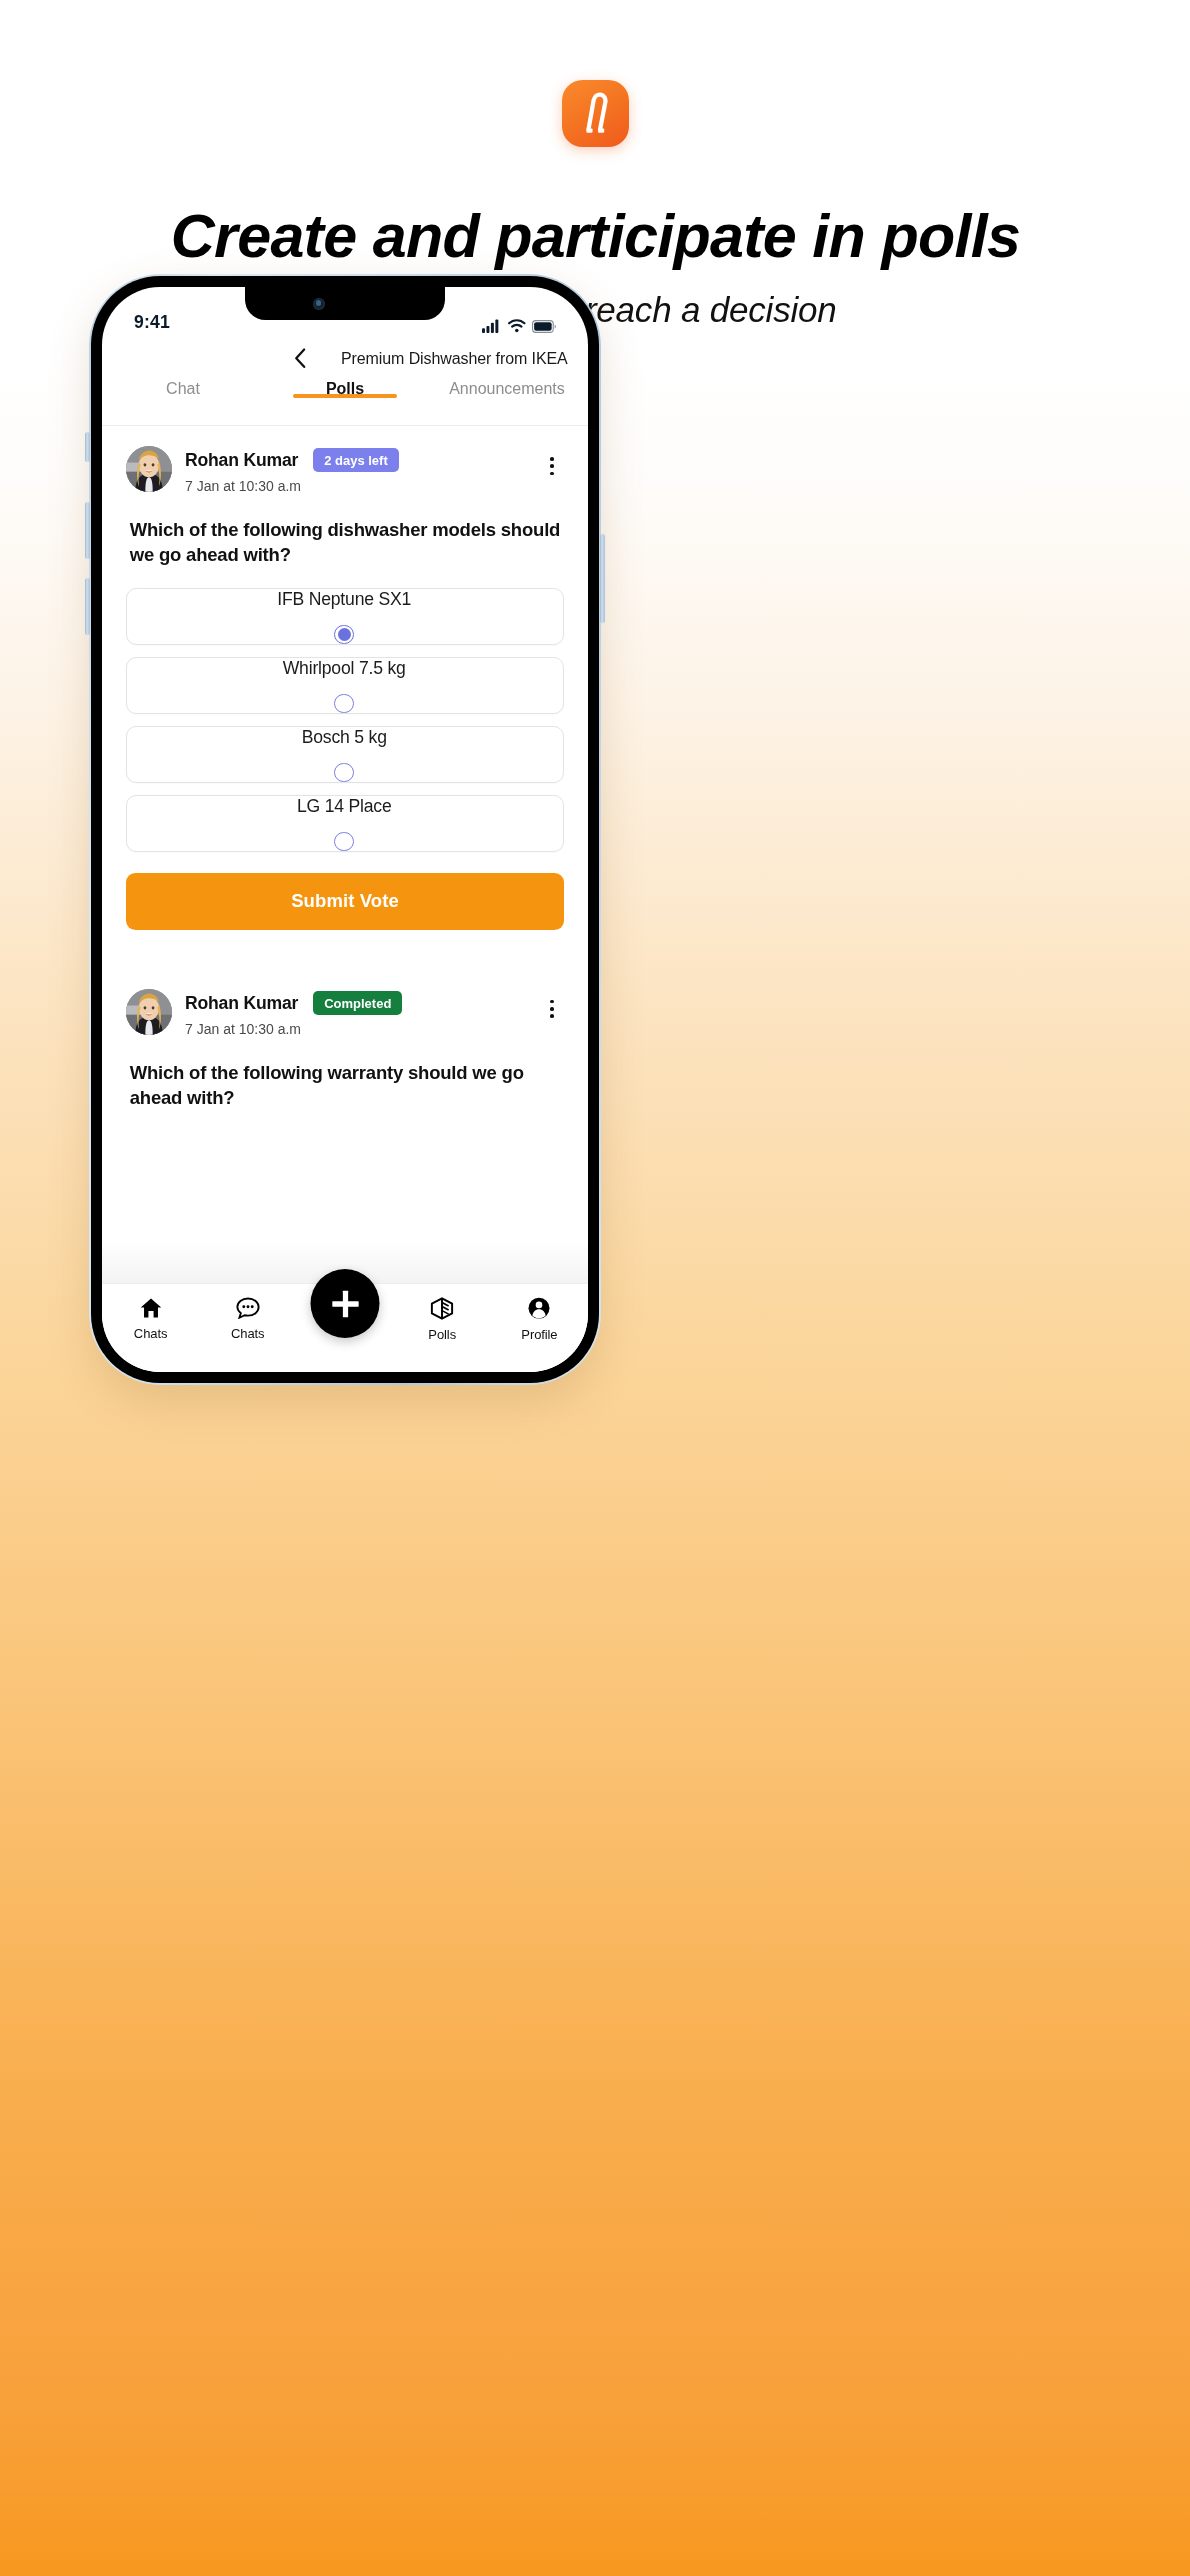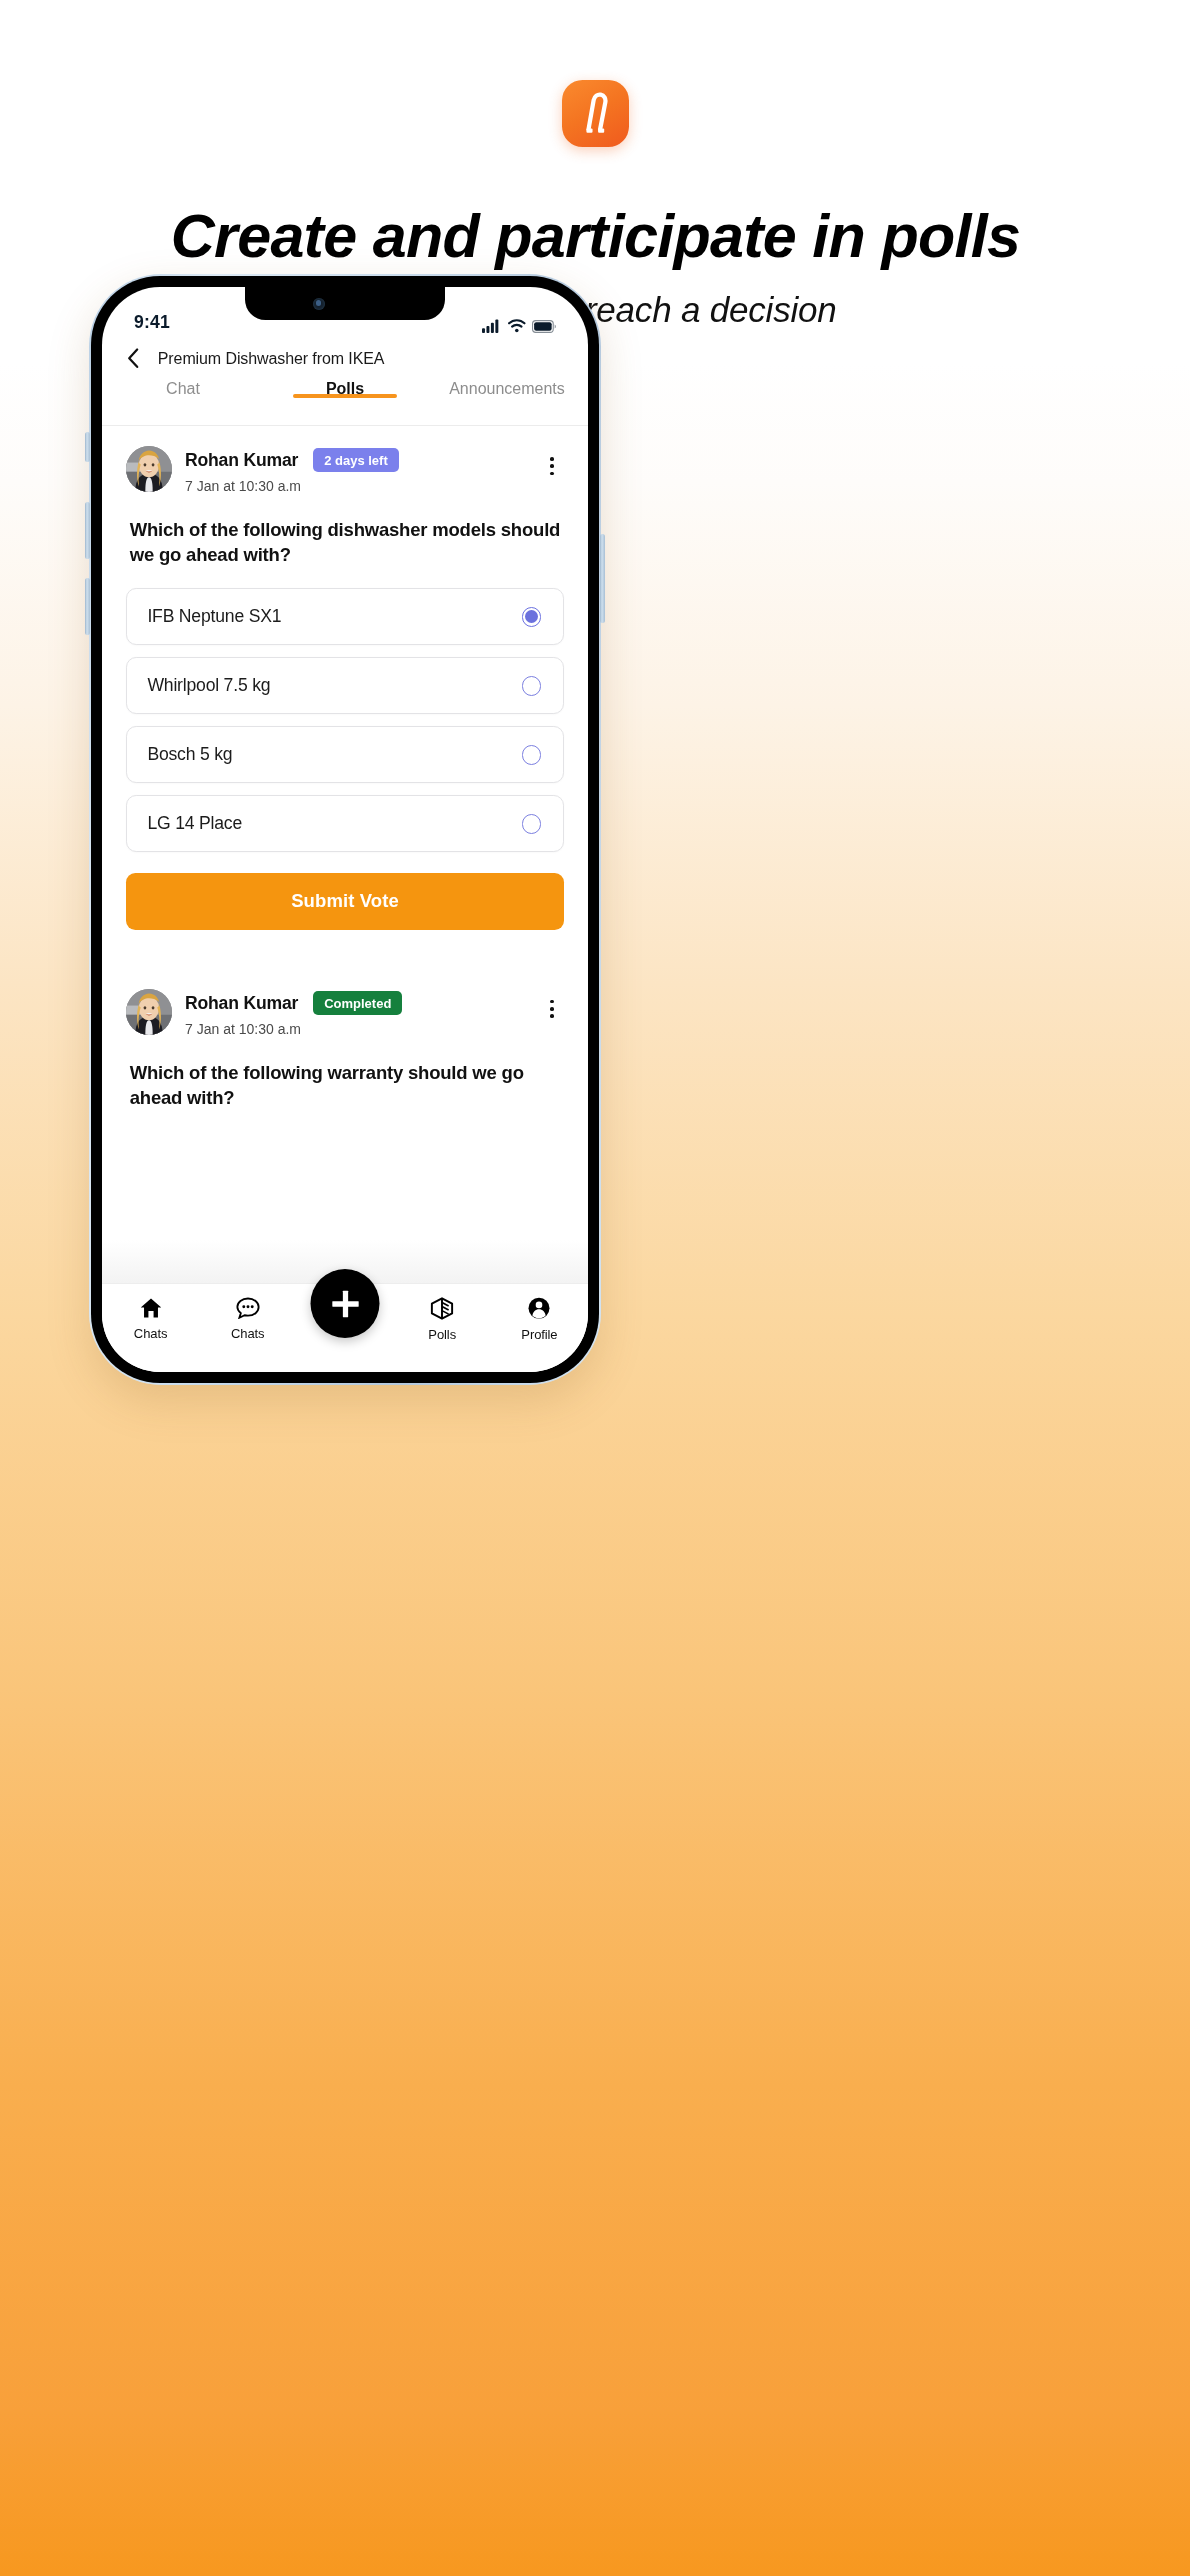--- a/index.html
+++ b/index.html
@@ -162,21 +162,22 @@
     letter-spacing: 0.2px;
   }
   .sb-icons { display: flex; align-items: flex-end; gap: 6.5px; }
 
   
   .app-header {
     flex: 0 0 43px;
     display: flex;
     align-items: center;
     padding: 0 20.4px;
-    gap: 15px;
+    gap: 31px;
+    justify-content: flex-end;
   }
   .back-chev {
     width: 20.4px; height: 20.4px;
     display: flex; align-items: center; justify-content: center;
     cursor: pointer;
   }
   .hdr-title {
     font-size: 16px;
     color: #1a1a1a;
     letter-spacing: -0.1px;
@@ -292,20 +293,21 @@
     height: 57px;
     border: 0.9px solid #e3e3e6;
     border-radius: 10.2px;
     background: #fff;
     display: flex;
     align-items: center;
     justify-content: space-between;
     padding: 0 22px 0 20.4px;
     cursor: pointer;
     box-shadow: 0 0.9px 1.9px rgba(0,0,0,0.025);
+    flex-direction: column;
   }
   .option-label { font-size: 17.6px; color: #1c1c1c; letter-spacing: -0.2px; }
 
   .radio {
     width: 19.5px; height: 19.5px;
     border-radius: 50%;
     border: 1.4px solid #7b7fe0;
     flex: 0 0 19.5px;
     display: flex; align-items: center; justify-content: center;
     background: #fff;

